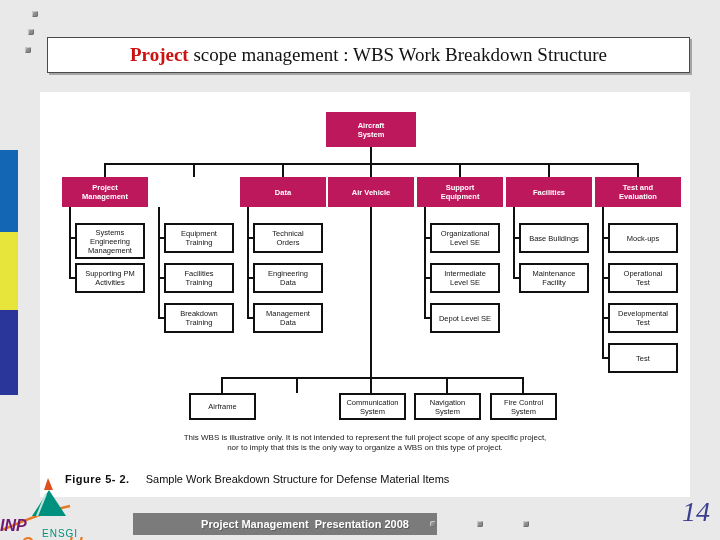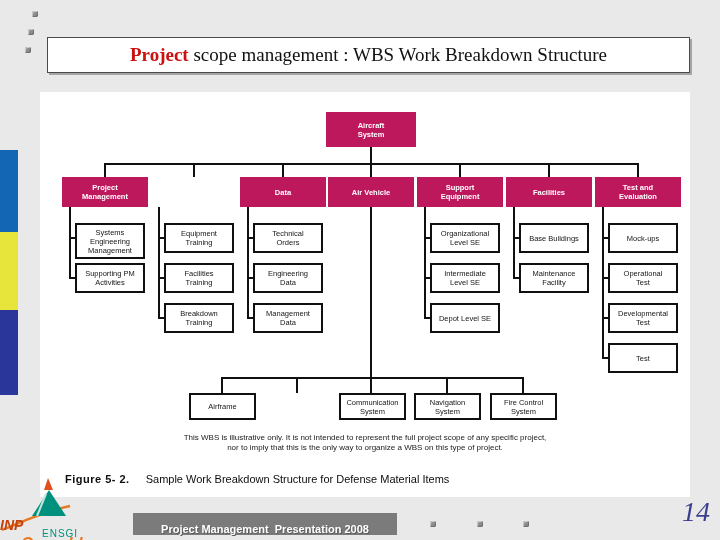--- a/index.html
+++ b/index.html
@@ -31,28 +31,28 @@
   .w-root{max-width:48px;} .w-l2{max-width:56px;} .w-ch{max-width:54px;} .w-bt{max-width:56px;}
   
   .vl,.hl{position:absolute;background:#101010;}
   .vl{width:2px;} .hl{height:2px;}
   
   .note{position:absolute;left:0;width:650px;text-align:center;font-size:8px;color:#1a1a1a;}
   .figcap{position:absolute;left:25px;top:381px;display:flex;gap:16px;font-size:11px;color:#0d0d0d;align-items:baseline;}
   .figcap .flabel{font-weight:bold;letter-spacing:.5px;}
   
   .footerbar{position:absolute;left:133px;top:513px;width:264px;height:22px;background:#7b7b7b;
-             display:flex;align-items:flex-end;justify-content:center;color:#ffffff;
-             font-weight:bold;font-size:11px;white-space:pre;text-shadow:1px 1px 0 #5c5c5c;}
+             display:flex;align-items:center;justify-content:center;color:#ffffff;
+             font-weight:bold;font-size:11px;white-space:pre;text-shadow:1px 1px 0 #5c5c5c;padding-left:40px;}
   .fdot{position:absolute;width:6px;height:6px;border-radius:2px;background:#8d8d8d;
         box-shadow:inset -1px -1px 0 #6f6f6f, inset 1px 1px 0 #c9c9c9;}
   .pagenum{position:absolute;left:682px;top:496px;font-family:"Liberation Serif",serif;
            font-style:italic;font-size:28px;color:#3c3f8e;}
   
-  .logo-inp{position:absolute;left:0px;top:517px;font-size:14px;font-weight:bold;font-style:italic;color:#c2410c;}
+  .logo-inp{position:absolute;left:0px;top:517px;font-size:16px;font-weight:bold;font-style:italic;color:#701a75;}
   .logo-gre{position:absolute;left:21px;top:535px;font-size:16px;font-weight:bold;font-style:italic;color:#e87820;}
   .logo-ensgi{position:absolute;left:42px;top:528px;font-size:10px;color:#00917e;letter-spacing:1px;}
 </style>
 </head>
 <body>
 
 <div class="dot" style="left:32px;top:11px"></div>
 <div class="dot" style="left:28px;top:29px"></div>
 <div class="dot" style="left:25px;top:47px"></div>
 

